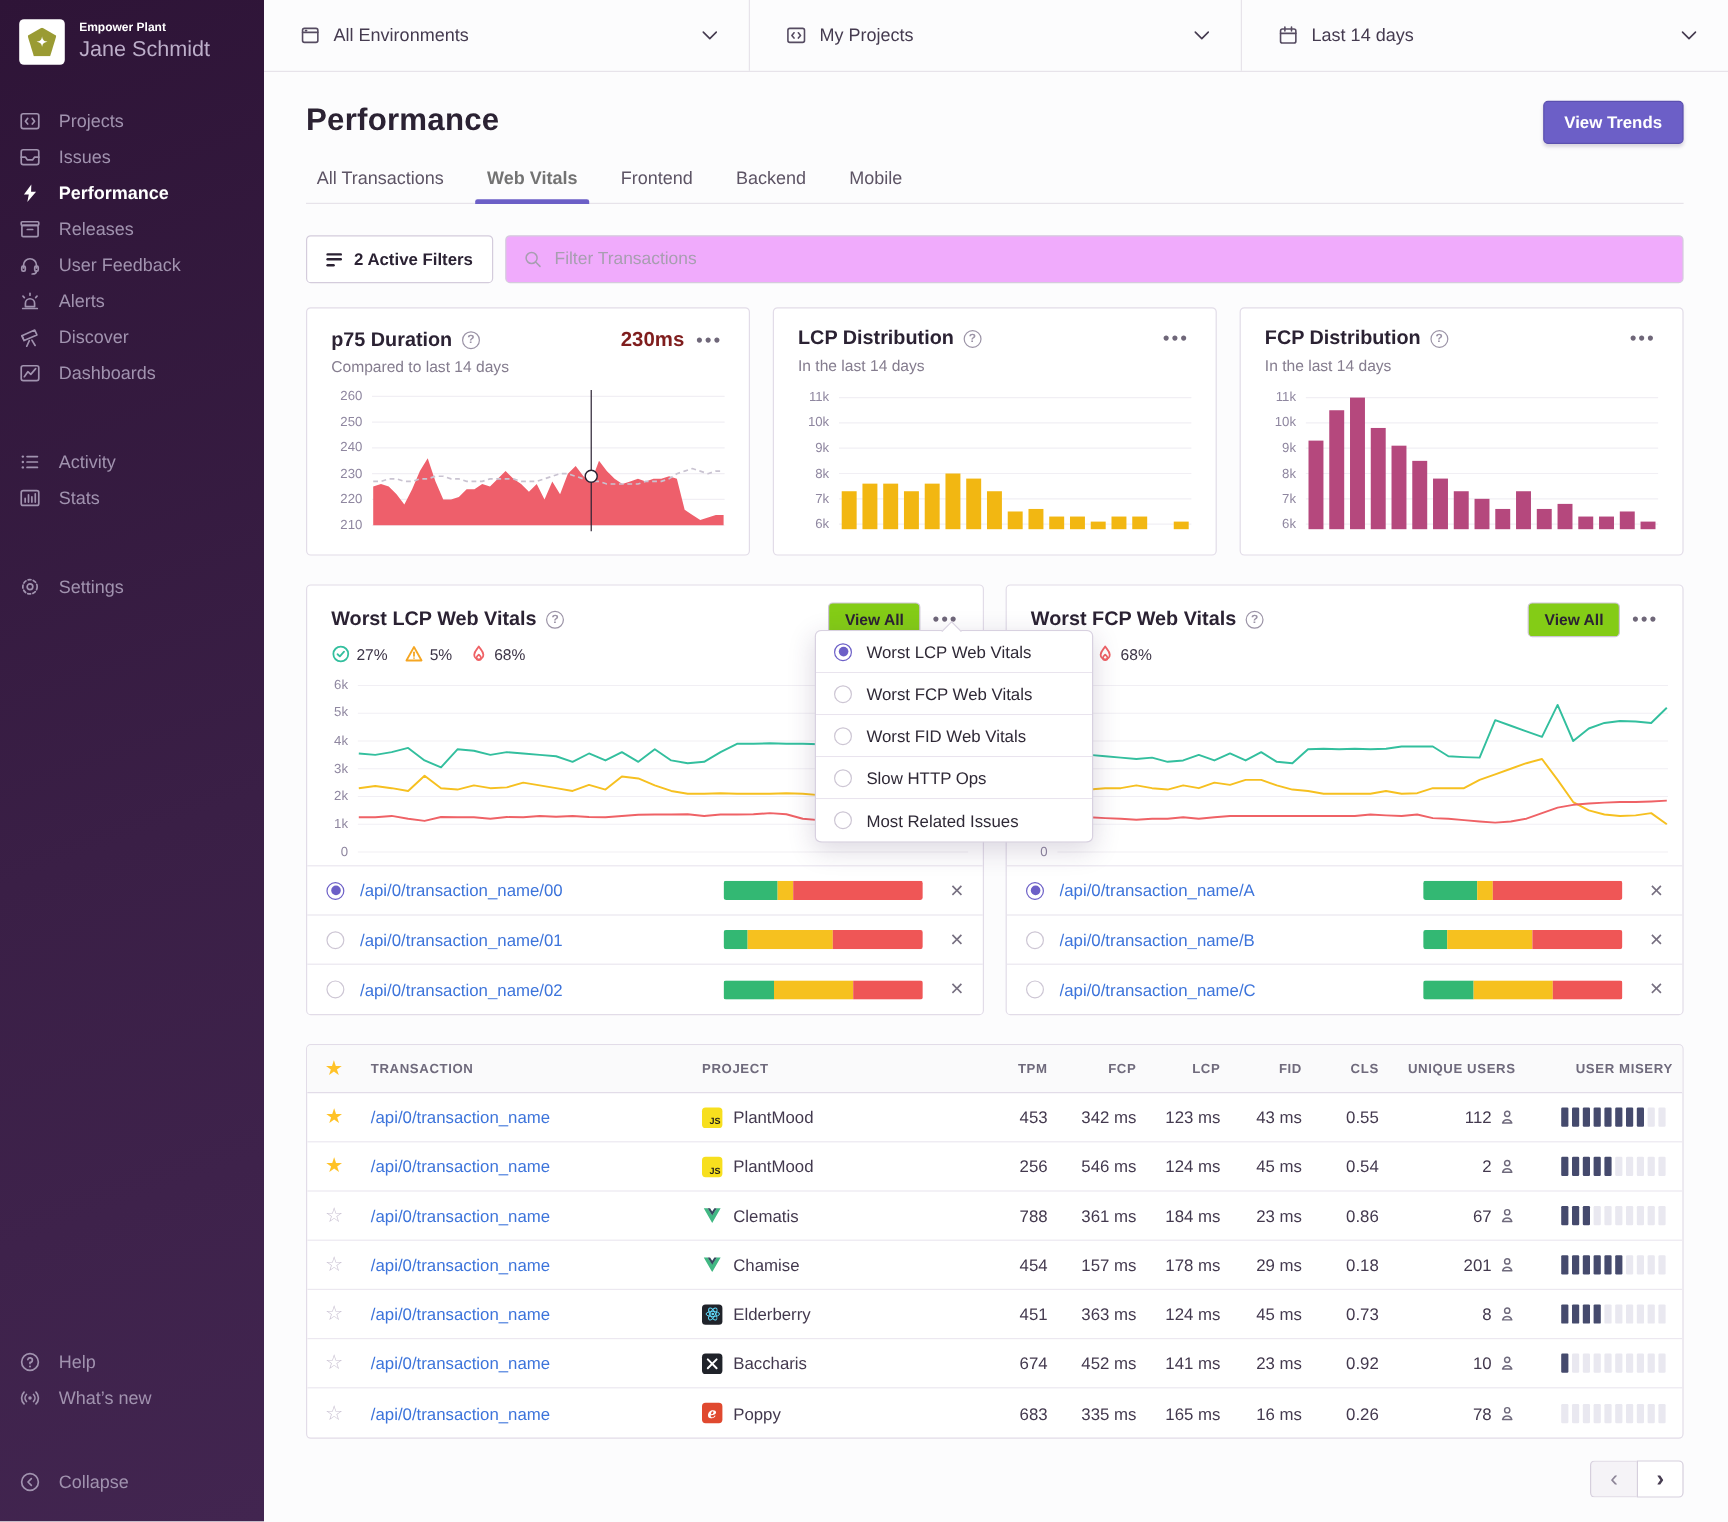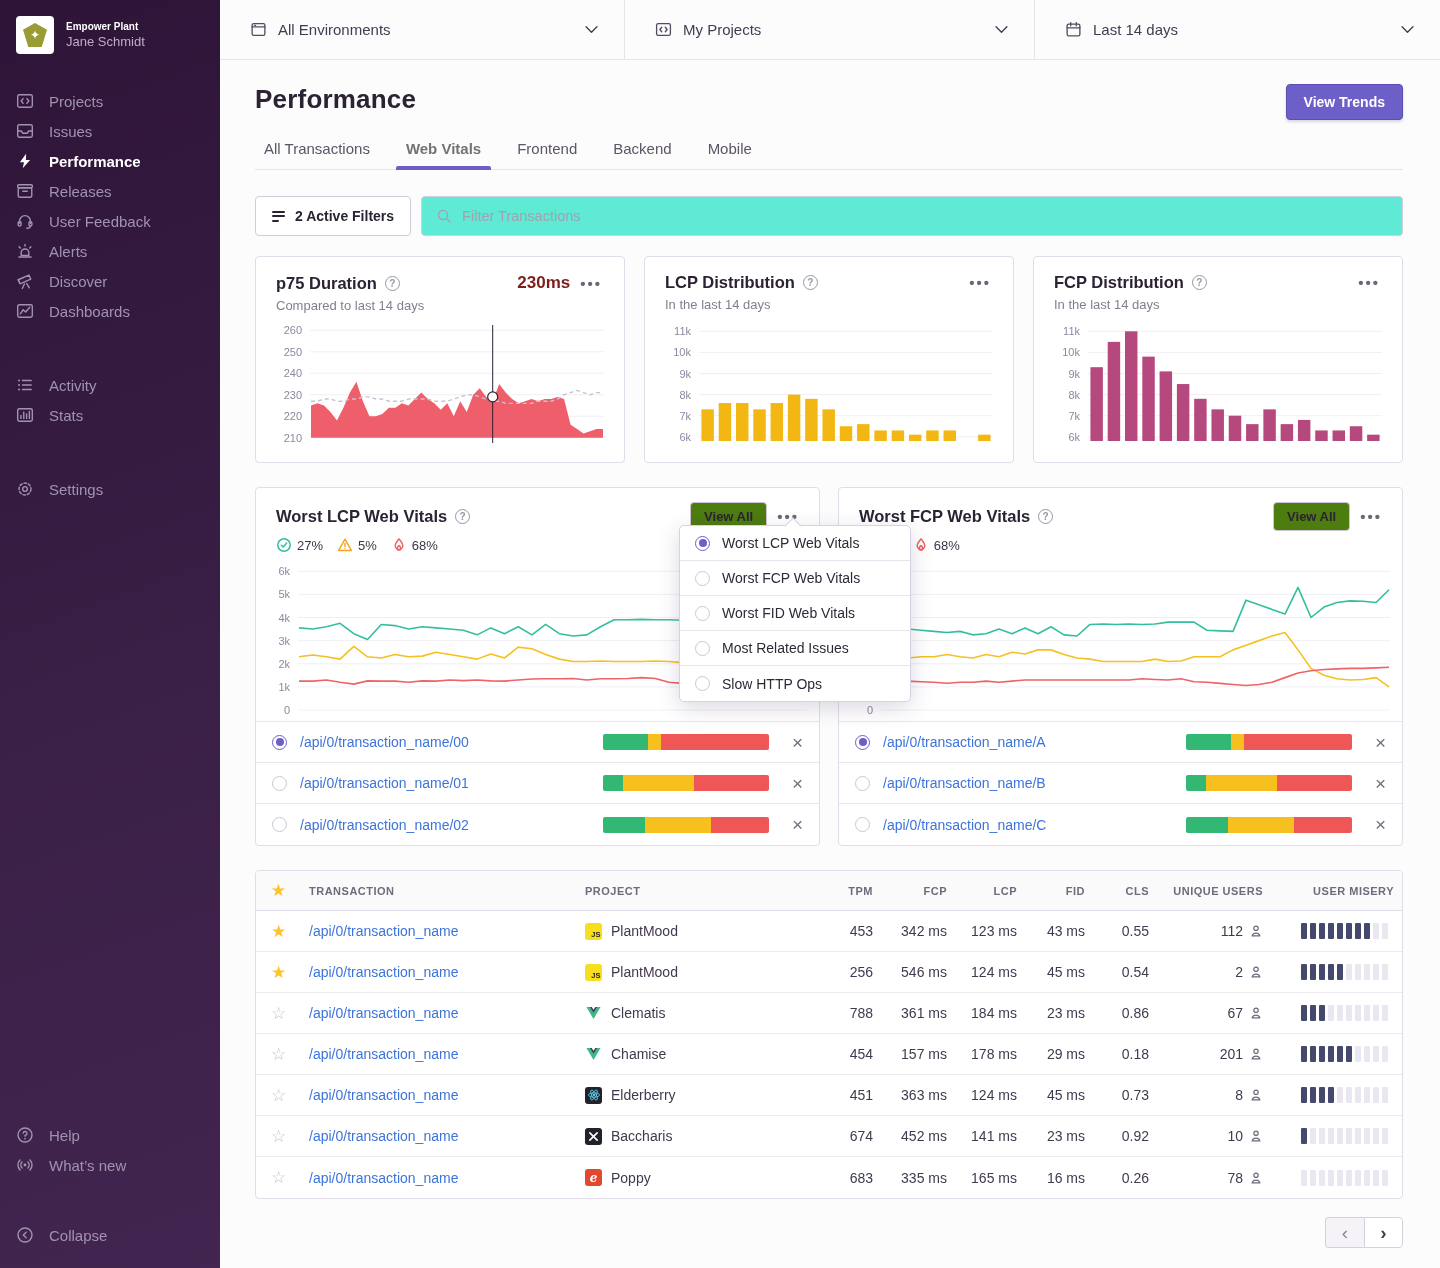--- a/index.html
+++ b/index.html
@@ -6,21 +6,21 @@
 html,body { width:1440px; height:1268px; }
 body { font-family:"Liberation Sans","DejaVu Sans",sans-serif; font-size:14px; color:#3e3446; background:#fcfcfd; overflow:hidden; }
 .app { position:relative; width:1440px; height:1268px; overflow:hidden; }
 
 
 .sidebar { position:absolute; left:0; top:0; width:220px; height:100%; background:linear-gradient(160deg,#2e1437 0%,#3a1f46 55%,#422550 100%); color:#a598b2; display:flex; flex-direction:column; }
 .org { display:flex; align-items:center; gap:12px; padding:16px 14px 10px 16px; }
 .org-logo { width:38px; height:38px; background:#fff; border-radius:4px; display:flex; align-items:center; justify-content:center; flex:none; }
 .org-logo .diamond { width:24px; height:24px; background:#9a9b33; transform:rotate(0deg); clip-path:polygon(50% 0,100% 28%,78% 100%,22% 100%,0 28%); display:flex; align-items:center; justify-content:center; color:#fff; font-size:12px; }
 .org-name { color:#fff; font-weight:700; font-size:10px; line-height:1.25; }
-.org-user { color:#bcaec9; font-size:13px; margin-top:1px; }
+.org-user { color:#bcaec9; font-size:18px; margin-top:1px; }
 .nav { margin-top:22px; }
 .nav-item { display:flex; align-items:center; gap:15px; padding:6px 16px; font-size:15px; color:#a193af; cursor:pointer; }
 .nav-item .nicon { width:18px; height:18px; flex:none; display:flex; align-items:center; justify-content:center; }
 .nav-item.active { color:#fff; font-weight:600; }
 .nav-gap { height:22px; }
 .sidebar-spacer { flex:1; }
 .nav-foot { padding-bottom:18px; }
 svg.ic { stroke:currentColor; fill:none; stroke-width:1.25; stroke-linecap:round; stroke-linejoin:round; display:block; }
 
 
@@ -43,21 +43,21 @@
 .tab.active { color:#737373; font-weight:600; }
 .tab.active::after { content:""; position:absolute; left:-8px; right:-8px; bottom:-1px; height:4px; background:#6c5fc7; border-radius:2px 2px 0 0; }
 
 
 .content { padding:26px 37px 0 35px; }
 .filter-row { display:flex; gap:10px; }
 .btn-filters { display:flex; align-items:center; gap:10px; background:#fff; border:1px solid #d4ccdc; border-radius:4px; padding:0 16px; height:40px; font-size:14px; font-weight:700; color:#2b2233; cursor:pointer; }
 .funnel { display:flex; flex-direction:column; gap:2.5px; align-items:flex-start; }
 .funnel i { display:block; height:2px; background:#2b2233; border-radius:1px; }
 .funnel i:nth-child(1){width:13px;} .funnel i:nth-child(2){width:13px;} .funnel i:nth-child(3){width:7px;}
-.search-box { flex:1; display:flex; align-items:center; gap:10px; background:#5eead4; border:1px solid #d4ccdc; border-radius:4px; height:40px; padding:0 14px; color:#99909f; }
+.search-box { flex:1; display:flex; align-items:center; gap:10px; background:#f0abfc; border:1px solid #d4ccdc; border-radius:4px; height:40px; padding:0 14px; color:#99909f; }
 .search-box input { border:none; outline:none; flex:1; font-size:14.5px; font-family:inherit; color:#3e3446; background:transparent; }
 .search-box input::placeholder { color:#a79eb0; }
 
 .card { background:#fff; border:1px solid #e2dce8; border-radius:4px; }
 .mini-grid { display:grid; grid-template-columns:repeat(3,1fr); gap:19px; margin-top:20px; }
 .mini-card { padding:16px 20px 14px; height:207px; }
 .card-head { display:flex; align-items:center; gap:8px; }
 .card-title { font-size:16.5px; font-weight:600; color:#2b2233; }
 .help { width:15px; height:15px; border:1.4px solid #9b93a6; border-radius:50%; color:#9b93a6; font-size:10px; font-weight:700; display:flex; align-items:center; justify-content:center; flex:none; cursor:pointer; }
 .spacer { flex:1; }
@@ -67,21 +67,21 @@
 .chart-wrap { display:flex; margin-top:12px; height:118px; }
 .ylabels { width:34px; position:relative; font-size:11px; color:#8f87a0; }
 .ylabels span { position:absolute; right:8px; transform:translateY(-50%); }
 .plot { flex:1; position:relative; }
 .plot svg { position:absolute; inset:0; }
 
 
 .vitals-grid { display:grid; grid-template-columns:1fr 1fr; gap:18px; margin-top:24px; }
 .vitals-card { position:relative; }
 .v-head { display:flex; align-items:center; gap:8px; padding:14px 18px 0 20px; }
-.btn-viewall { background:#4d7c0f; border:1px solid #cdc5d5; border-radius:4px; font-size:13px; font-weight:700; color:#2b2233; padding:6px 13px; cursor:pointer; }
+.btn-viewall { background:#84cc16; border:1px solid #cdc5d5; border-radius:4px; font-size:13px; font-weight:700; color:#2b2233; padding:6px 13px; cursor:pointer; }
 .badges { display:flex; align-items:center; gap:14px; padding:6px 20px 0; font-size:13px; color:#3d3547; }
 .badge { display:flex; align-items:center; gap:5px; }
 .v-chart { display:flex; height:150px; margin:8px 12px 10px 8px; }
 .v-rows { border-top:1px solid #eae6ef; }
 .v-row { display:flex; align-items:center; height:41px; padding:0 16px; border-bottom:1px solid #eae6ef; }
 .v-row:last-child { border-bottom:none; }
 .radio { width:15px; height:15px; border:1px solid #cdc6d4; border-radius:50%; background:#fff; position:relative; flex:none; cursor:pointer; }
 .radio.checked { border-color:#6c5fc7; }
 .radio.checked::after { content:""; position:absolute; inset:2.5px; background:#6c5fc7; border-radius:50%; }
 a.tx-link { color:#3d74db; text-decoration:none; font-size:14px; }
@@ -616,25 +616,25 @@
               <div class="dd-item">
                 <span class="radio"></span>
                 <span>Worst FCP Web Vitals</span>
               </div>
               <div class="dd-item">
                 <span class="radio"></span>
                 <span>Worst FID Web Vitals</span>
               </div>
               <div class="dd-item">
                 <span class="radio"></span>
-                <span>Most Related Issues</span>
+                <span>Slow HTTP Ops</span>
               </div>
               <div class="dd-item">
                 <span class="radio"></span>
-                <span>Slow HTTP Ops</span>
+                <span>Most Related Issues</span>
               </div>
             </div>
         </div>
 
         <div class="card vitals-card">
           <div class="v-head">
             <span class="card-title">Worst FCP Web Vitals</span>
             <span class="help">?</span>
             <span class="spacer"></span>
             <button class="btn-viewall">View All</button>

